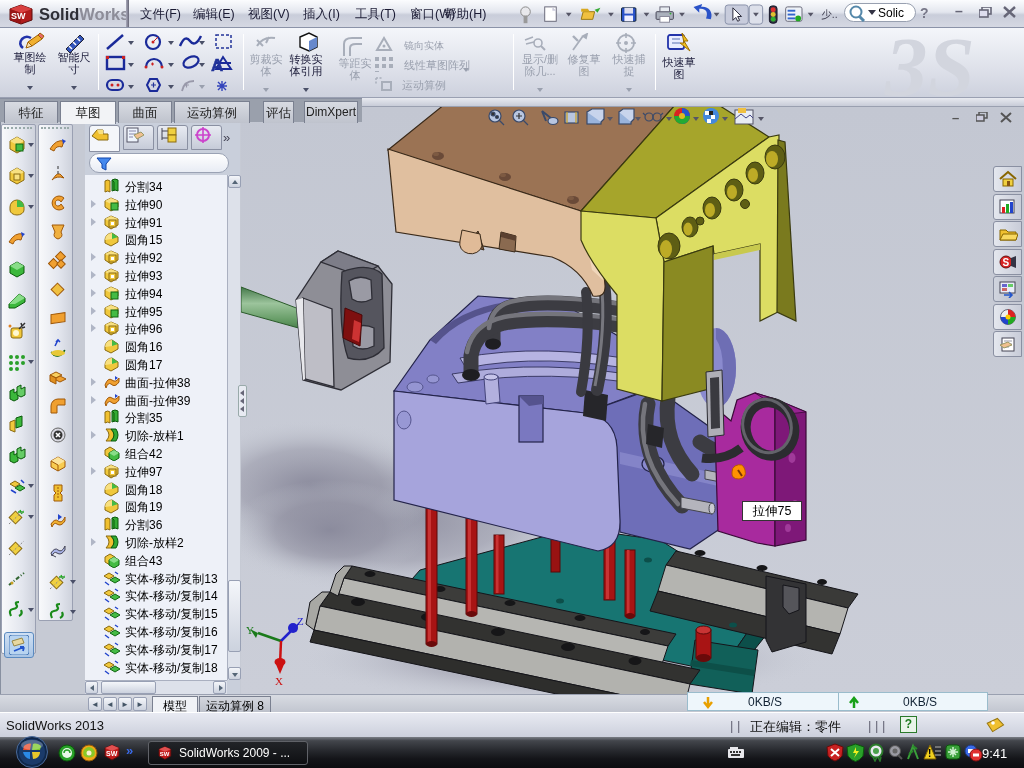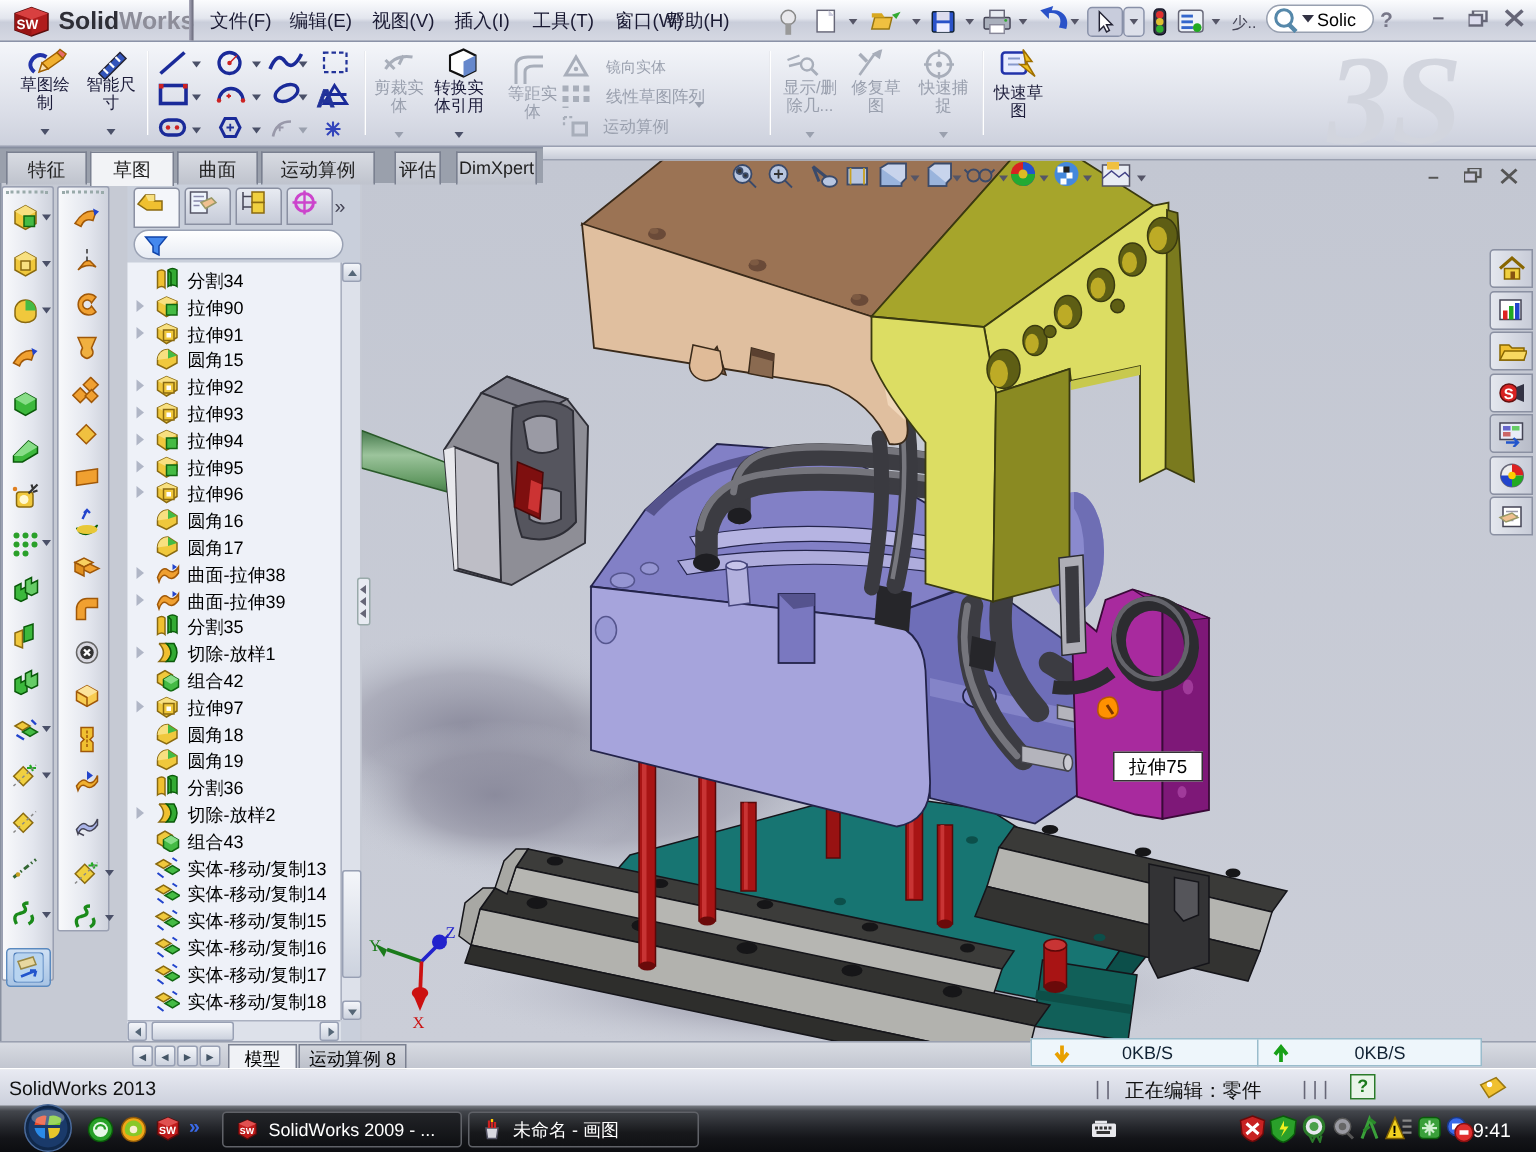--- a/index.html
+++ b/index.html
@@ -1097,28 +1097,20 @@
       </svg>
  <div class="abs" style="left:126px;top:6px;color:#3a6ae8;font-size:13px;font-weight:bold">»</div>
  <div class="taskbtn" style="left:148px;width:160px;background:linear-gradient(#222428,#0e0f12)">
   <svg width="17" height="16" viewBox="0 0 19 19">
           <polygon points="3,5 10,2 17,5 17,13 10,17 3,13" fill="#c01c1c" stroke="#5a0d0d"></polygon>
           <polygon points="3,5 10,2 17,5 10,8" fill="#e05050"></polygon>
           <text x="4" y="13" font-size="7" font-weight="bold" fill="#fff">SW</text>
         </svg>
   <span>SolidWorks 2009 - ...</span>
  </div>
- <div class="taskbtn" style="left:312px;width:154px">
-  <svg width="16" height="16" viewBox="0 0 16 16">
-          <path d="M4,7 L12,7 L11,14 L5,14 Z" fill="#d8d8e0" stroke="#556"></path>
-          <path d="M6,7 L6,2 M8,7 L8,1 M10,7 L10,3" stroke="#c22" stroke-width="1.5"></path>
-          <path d="M8,1 l0,2" stroke="#fc0" stroke-width="1.5"></path>
-        </svg>
-  <span>未命名 - 画图</span>
- </div>
  <svg class="abs" style="left:728px;top:10px" width="16" height="12" viewBox="0 0 16 12">
         <rect x="0" y="2" width="16" height="9" rx="1" fill="#e8e8ec"></rect>
         <g fill="#333">
           <rect x="2" y="4" width="2" height="2"></rect>
           <rect x="5" y="4" width="2" height="2"></rect>
           <rect x="8" y="4" width="2" height="2"></rect>
           <rect x="11" y="4" width="2" height="2"></rect>
           <rect x="3" y="7" width="9" height="2"></rect>
         </g>
         <rect x="2" y="0" width="8" height="2" fill="#e8e8ec"></rect>

